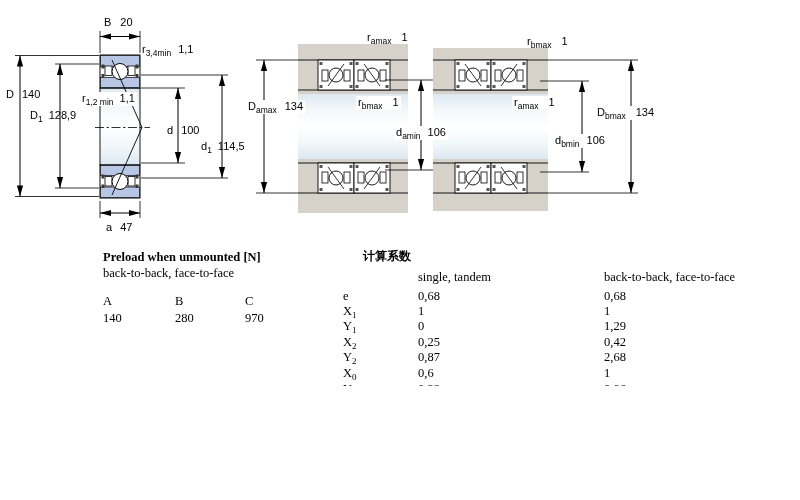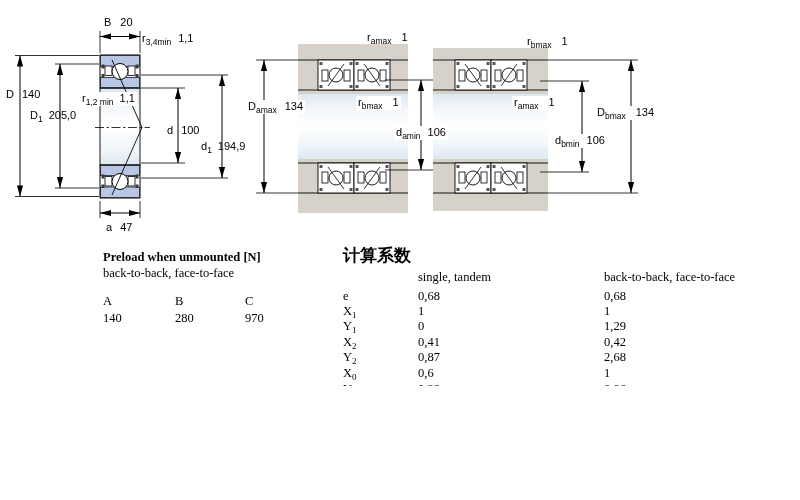--- a/index.html
+++ b/index.html
@@ -215,31 +215,31 @@
     </g>
     <g stroke="#000" stroke-width="1">
       <line x1="631" y1="60" x2="631" y2="193" marker-start="url(#arr)" marker-end="url(#arr)"></line>
       <line x1="582" y1="81" x2="582" y2="172" marker-start="url(#arr)" marker-end="url(#arr)"></line>
     </g>
   </g>
 </svg>
 
 <span class="dim-label" style="left:104px;top:16px"><span>B</span><span class="val" style="margin-left:9px">20</span></span>
 
-<span class="dim-label" style="left:142px;top:32px"><span>r</span><span class="sub">3,4min</span><span class="val" style="margin-left:7px">1,1</span></span>
+<span class="dim-label" style="left:142px;top:43px"><span>r</span><span class="sub">3,4min</span><span class="val" style="margin-left:7px">1,1</span></span>
 
 <span class="dim-label" style="left:6px;top:88px"><span>D</span><span class="val">140</span></span>
 
-<span class="dim-label" style="left:30px;top:109px"><span>D</span><span class="sub">1</span><span class="val" style="margin-left:6px">205,0</span></span>
+<span class="dim-label" style="left:30px;top:109px"><span>D</span><span class="sub">1</span><span class="val" style="margin-left:6px">128,9</span></span>
 
 <span class="dim-label masked" style="left:80px;top:92px"><span>r</span><span class="sub">1,2 min</span><span class="val" style="margin-left:6px">1,1</span></span>
 
 <span class="dim-label" style="left:167px;top:124px"><span>d</span><span class="val">100</span></span>
 
-<span class="dim-label" style="left:201px;top:140px"><span>d</span><span class="sub">1</span><span class="val" style="margin-left:6px">194,9</span></span>
+<span class="dim-label" style="left:201px;top:140px"><span>d</span><span class="sub">1</span><span class="val" style="margin-left:6px">114,5</span></span>
 
 <span class="dim-label" style="left:106px;top:221px"><span>a</span><span class="val">47</span></span>
 
 <span class="dim-label" style="left:367px;top:31px"><span>r</span><span class="sub">amax</span><span class="val" style="margin-left:10px">1</span></span>
 
 <span class="dim-label masked" style="left:246px;top:100px"><span>D</span><span class="sub">amax</span><span class="val">134</span></span>
 
 <span class="dim-label masked" style="left:356px;top:96px"><span>r</span><span class="sub">bmax</span><span class="val" style="margin-left:10px">1</span></span>
 
 <span class="dim-label masked" style="left:394px;top:126px"><span>d</span><span class="sub">amin</span><span class="val" style="margin-left:7px">106</span></span>
@@ -257,38 +257,38 @@
   <span class="tcell" style="left:103px;top:266px">back-to-back, face-to-face</span>
   <span class="tcell" style="left:103px;top:294px">A</span>
   <span class="tcell" style="left:175px;top:294px">B</span>
   <span class="tcell" style="left:245px;top:294px">C</span>
   <span class="tcell" style="left:103px;top:311px">140</span>
   <span class="tcell" style="left:175px;top:311px">280</span>
   <span class="tcell" style="left:245px;top:311px">970</span>
 </div>
 
 <div>
-  <span class="tcell tbold" style="left:343px;top:249px;font-size:17px">计算系数</span>
+  <span class="tcell tbold" style="left:363px;top:249px;font-size:12px">计算系数</span>
   <span class="tcell" style="left:418px;top:270px">single, tandem</span>
   <span class="tcell" style="left:604px;top:270px">back-to-back, face-to-face</span>
 
   <span class="tcell" style="left:343px;top:289px"><span>e</span><span class="tsub"></span></span>
   <span class="tcell" style="left:418px;top:289px">0,68</span>
   <span class="tcell" style="left:604px;top:289px">0,68</span>
 
   <span class="tcell" style="left:343px;top:304px"><span>X</span><span class="tsub">1</span></span>
   <span class="tcell" style="left:418px;top:304px">1</span>
   <span class="tcell" style="left:604px;top:304px">1</span>
 
   <span class="tcell" style="left:343px;top:319px"><span>Y</span><span class="tsub">1</span></span>
   <span class="tcell" style="left:418px;top:319px">0</span>
   <span class="tcell" style="left:604px;top:319px">1,29</span>
 
   <span class="tcell" style="left:343px;top:335px"><span>X</span><span class="tsub">2</span></span>
-  <span class="tcell" style="left:418px;top:335px">0,41</span>
+  <span class="tcell" style="left:418px;top:335px">0,25</span>
   <span class="tcell" style="left:604px;top:335px">0,42</span>
 
   <span class="tcell" style="left:343px;top:350px"><span>Y</span><span class="tsub">2</span></span>
   <span class="tcell" style="left:418px;top:350px">0,87</span>
   <span class="tcell" style="left:604px;top:350px">2,68</span>
 
   <span class="tcell" style="left:343px;top:366px"><span>X</span><span class="tsub">0</span></span>
   <span class="tcell" style="left:418px;top:366px">0,6</span>
   <span class="tcell" style="left:604px;top:366px">1</span>
 

